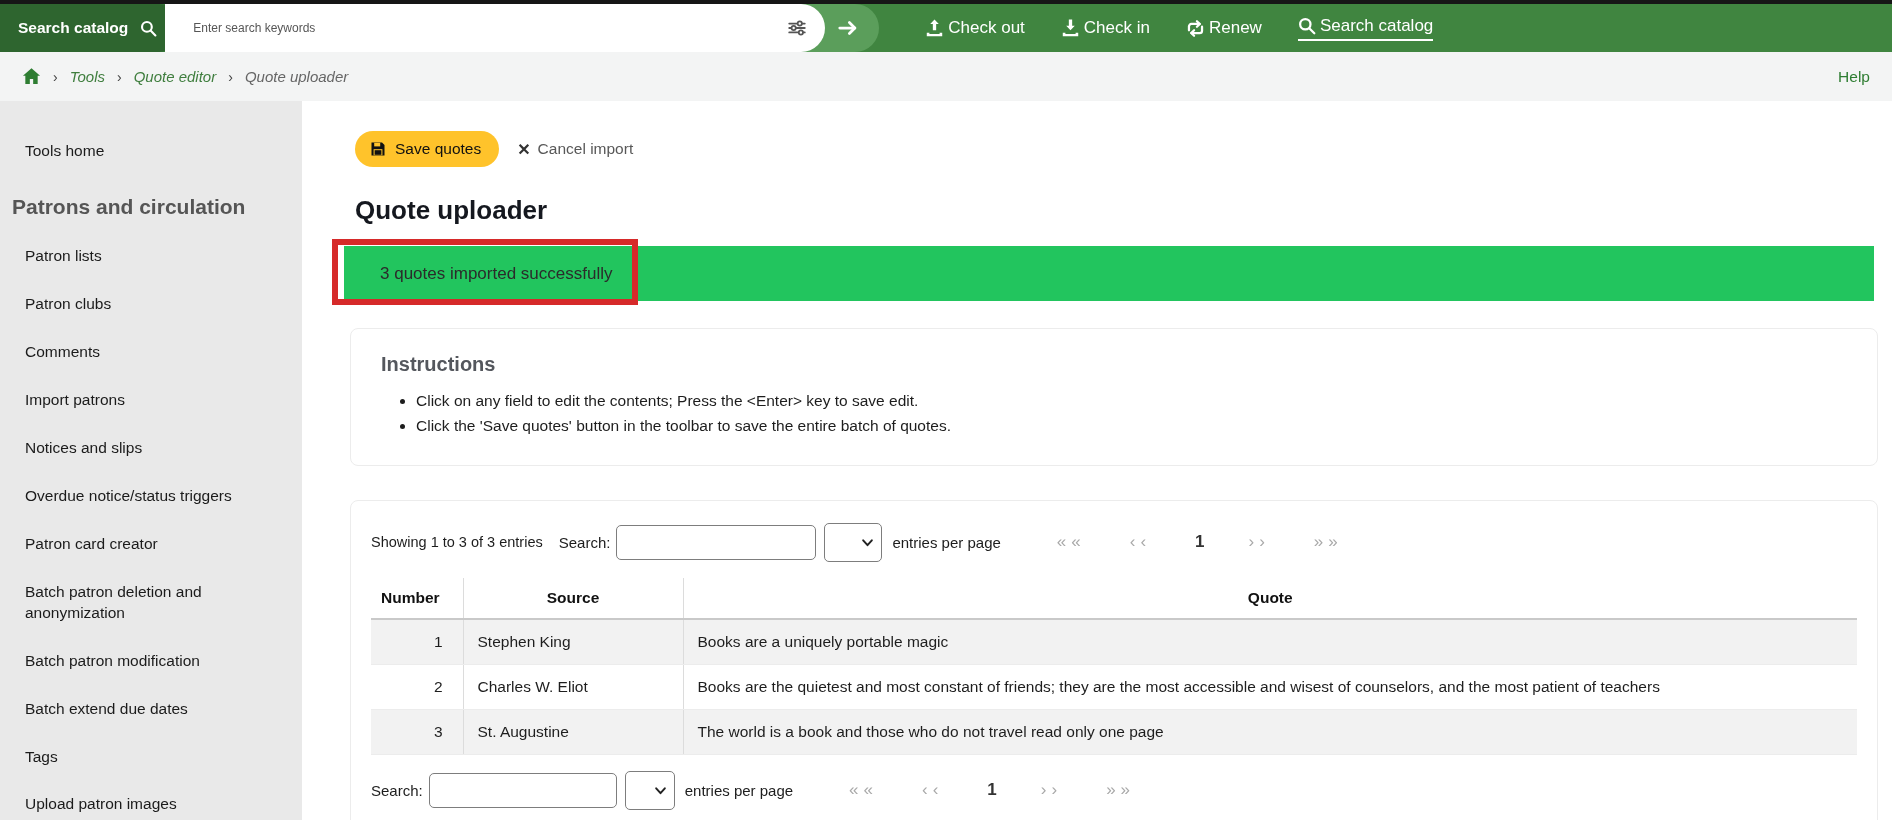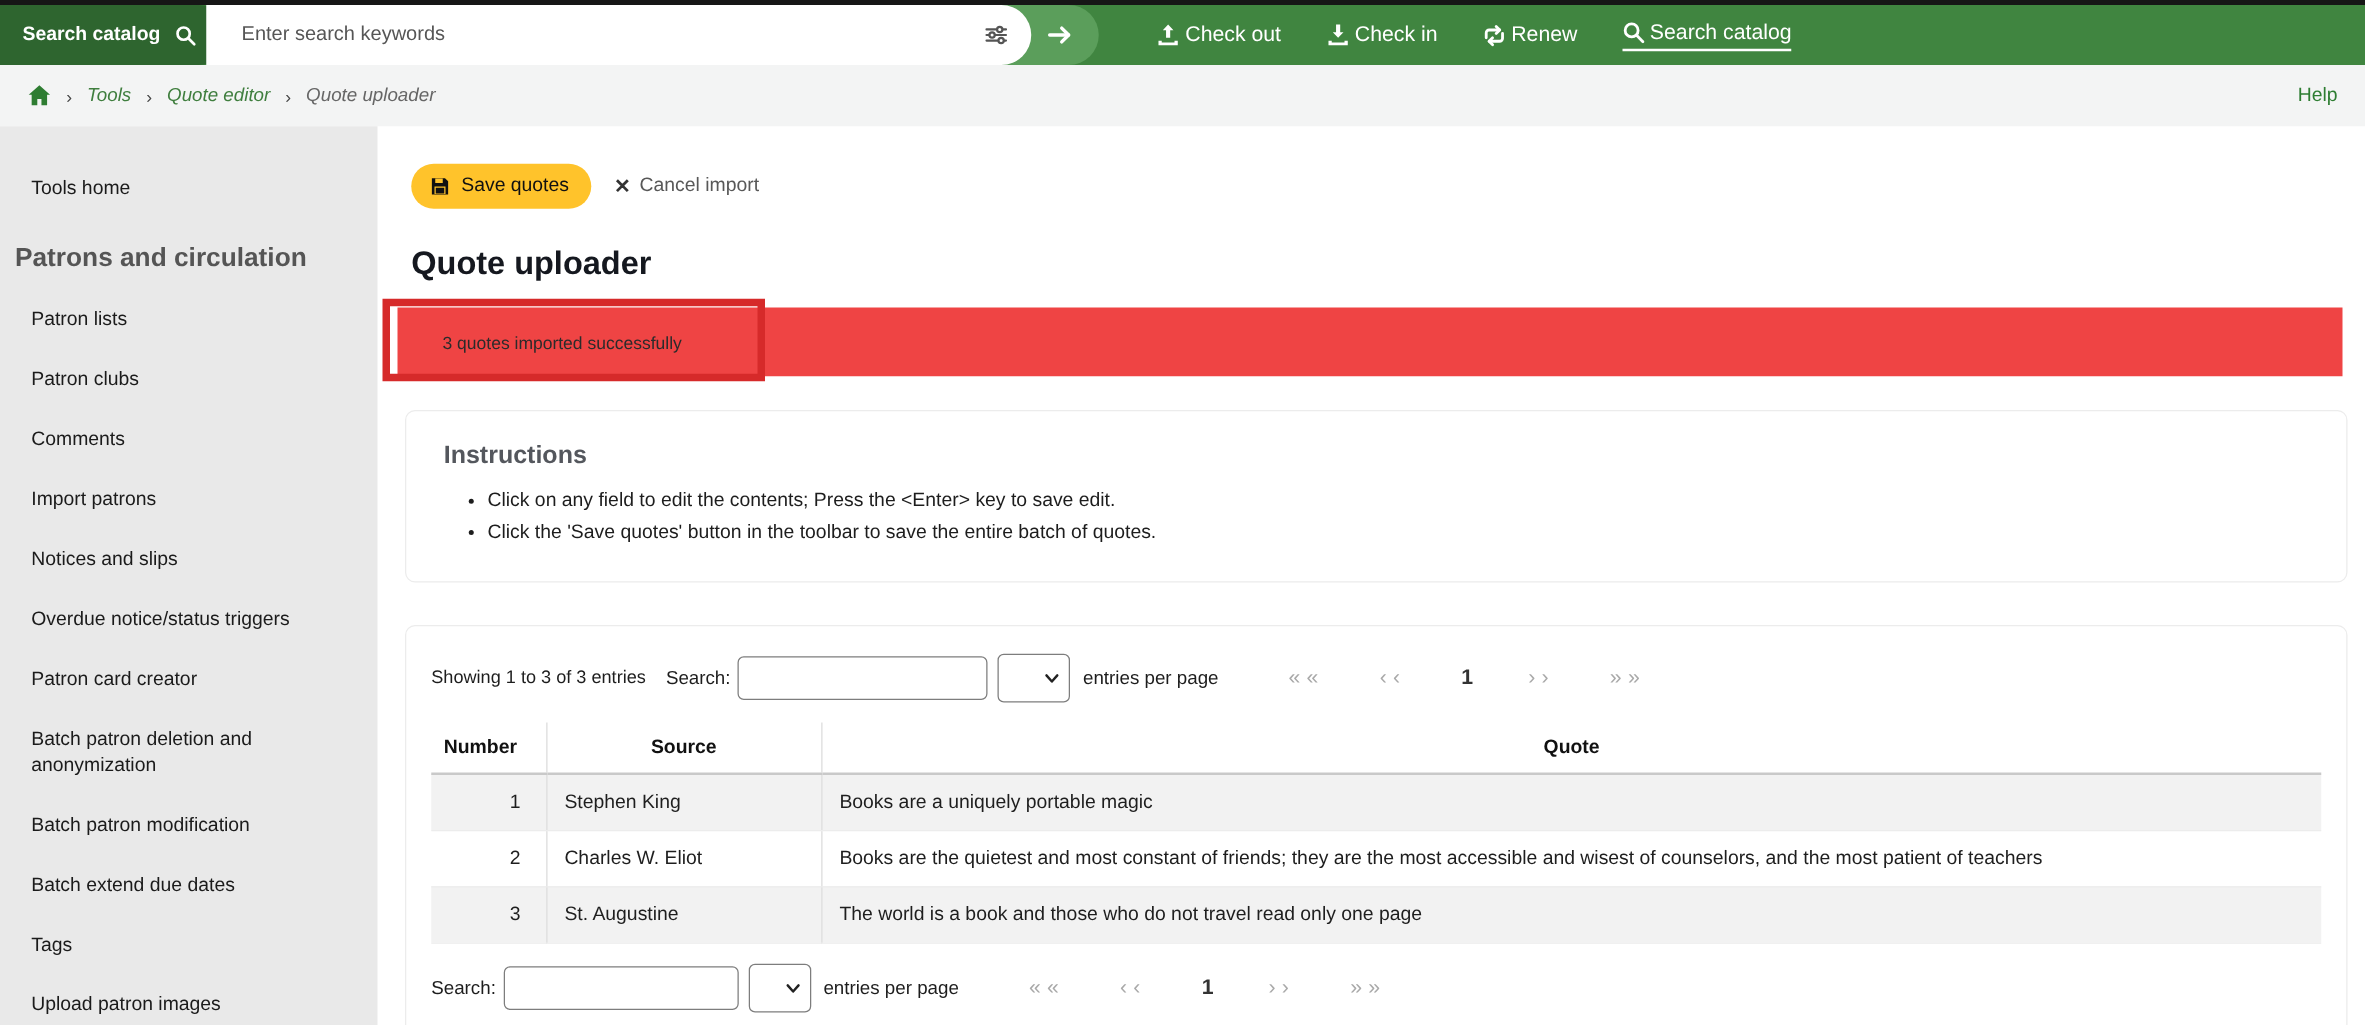--- a/index.html
+++ b/index.html
@@ -23,21 +23,21 @@
     padding:0 26px 0 18px; font-weight:bold; font-size:15.5px;
     border-radius:0 24px 24px 0; cursor:pointer; flex:0 0 auto;
   }
   .search-field {
     position:relative; z-index:2; margin-left:-18px;
     width:660px; height:48px; background:#fff;
     border-radius:0 24px 24px 0;
     display:flex; align-items:center; padding:0 44px 0 26px;
   }
   .search-field input {
-    flex:1; border:0; outline:0; font-size:16px;
+    flex:1; border:0; outline:0; font-size:12px;
     font-family:"Liberation Sans", sans-serif; color:#15803d; background:transparent;
   }
   .search-field input::placeholder { color:#565656; opacity:1; }
   .filter-icon { position:absolute; right:18px; top:14px; color:#555; cursor:pointer; }
   .go-btn {
     position:relative; z-index:1; margin-left:-30px;
     width:84px; height:48px; background:#5b9e5b;
     border-radius:0 24px 24px 0; border:0; cursor:pointer;
     display:flex; align-items:center; justify-content:flex-end;
     padding-right:20px; color:#fff;
@@ -53,21 +53,21 @@
   .breadcrumb-bar {
     height:49px; background:#f3f4f4;
     display:flex; align-items:center; padding:0 22px; font-size:15px;
   }
   .crumb-sep { color:#444; margin:0 12px; font-size:14px; }
   .crumb-link { color:#3f7e3e; font-style:italic; cursor:pointer; }
   .crumb-current { color:#666; font-style:italic; }
   .help-link { margin-left:auto; color:#2e7d32; cursor:pointer; font-size:15.5px; }
 
   
-  .layout { display:flex; height:719px; }
+  .layout { display:flex; height:719px;gap:26px; }
   .sidebar {
     width:302px; flex:0 0 302px; background:#e9e9e9;
     padding:26px 18px 0 25px;
   }
   .side-item { font-size:15.5px; color:#1b1b1b; padding:13.5px 0; cursor:pointer; line-height:1.35; }
   .side-heading {
     font-size:21px; font-weight:bold; color:#555;
     margin:14px 0 8px -13px; padding:6px 0;
   }
 
@@ -83,22 +83,22 @@
   }
   .cancel-link { display:flex; align-items:center; gap:7px; color:#585858; font-size:15.5px; cursor:pointer; }
   .cancel-x { color:#333; font-size:16px; font-weight:bold; }
 
   .page-title { font-size:26px; font-weight:800; color:#15181f; margin:28px 0 20px 5px; }
 
   
   .message-zone { position:relative; height:56px; margin-bottom:26px; }
   .message-banner {
     position:absolute; left:-6px; right:4px; top:0; height:55px;
-    background:#ef4444; display:flex; align-items:center;
-    padding-left:36px; font-size:14px; color:#2b2b2b;
+    background:#22c55e; display:flex; align-items:center;
+    padding-left:36px; font-size:17px; color:#2b2b2b;
   }
   .red-box {
     position:absolute; left:-18px; top:-7px;
     width:306px; height:66px;
     border:6px solid #d62a2a; z-index:5; pointer-events:none;
   }
 
   
   .panel {
     border:1px solid #ececec; border-radius:8px;

